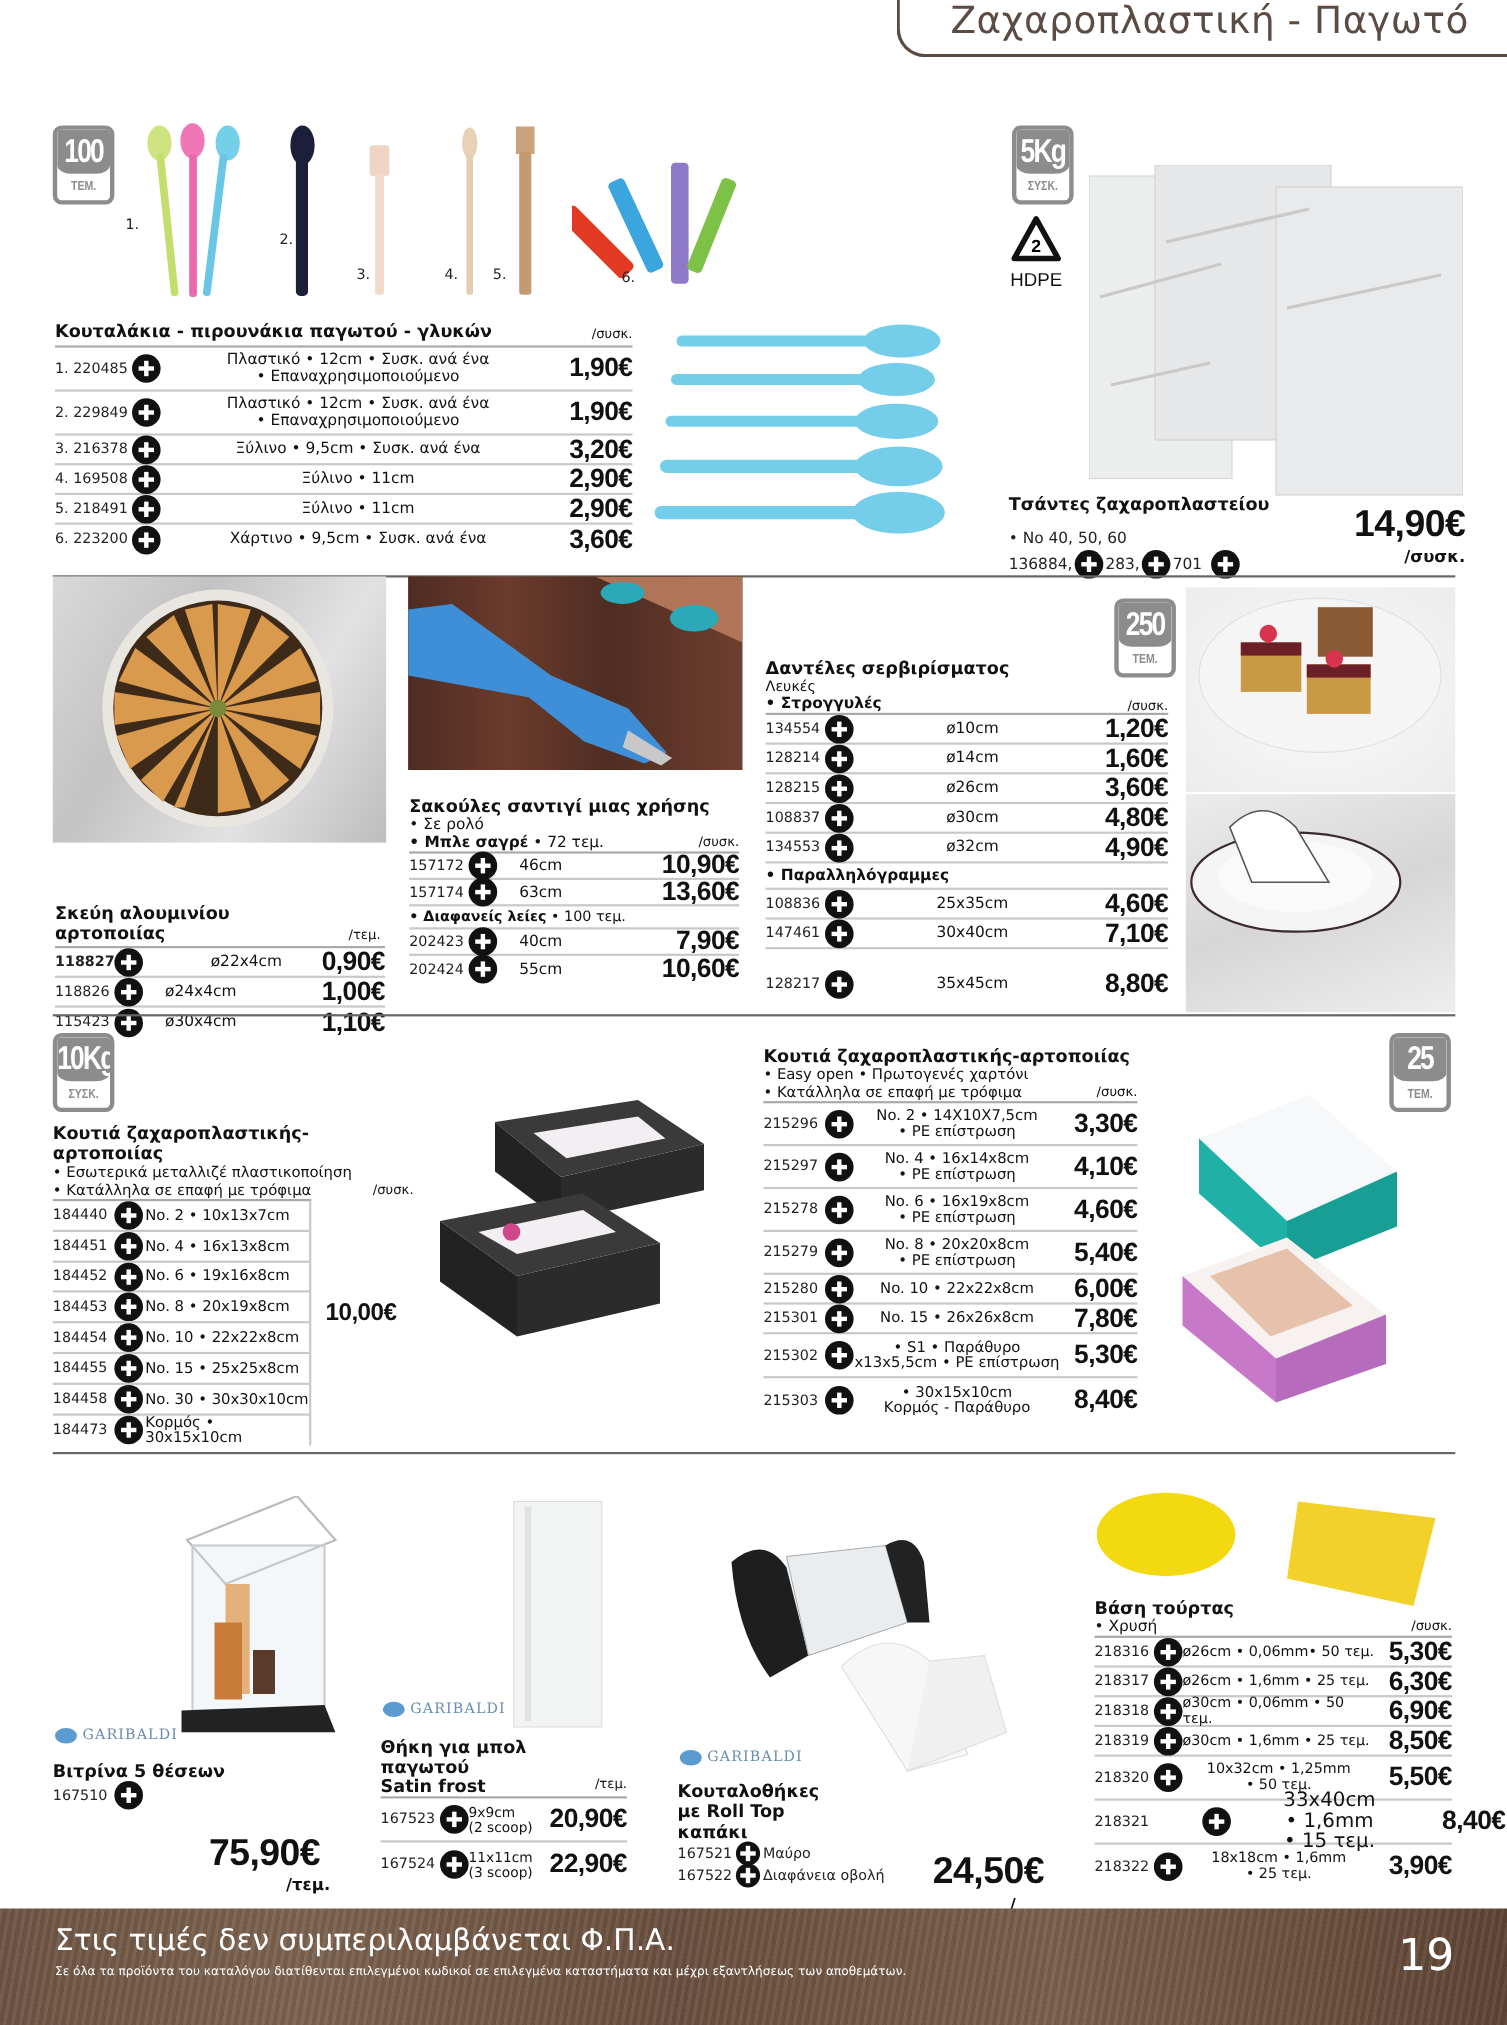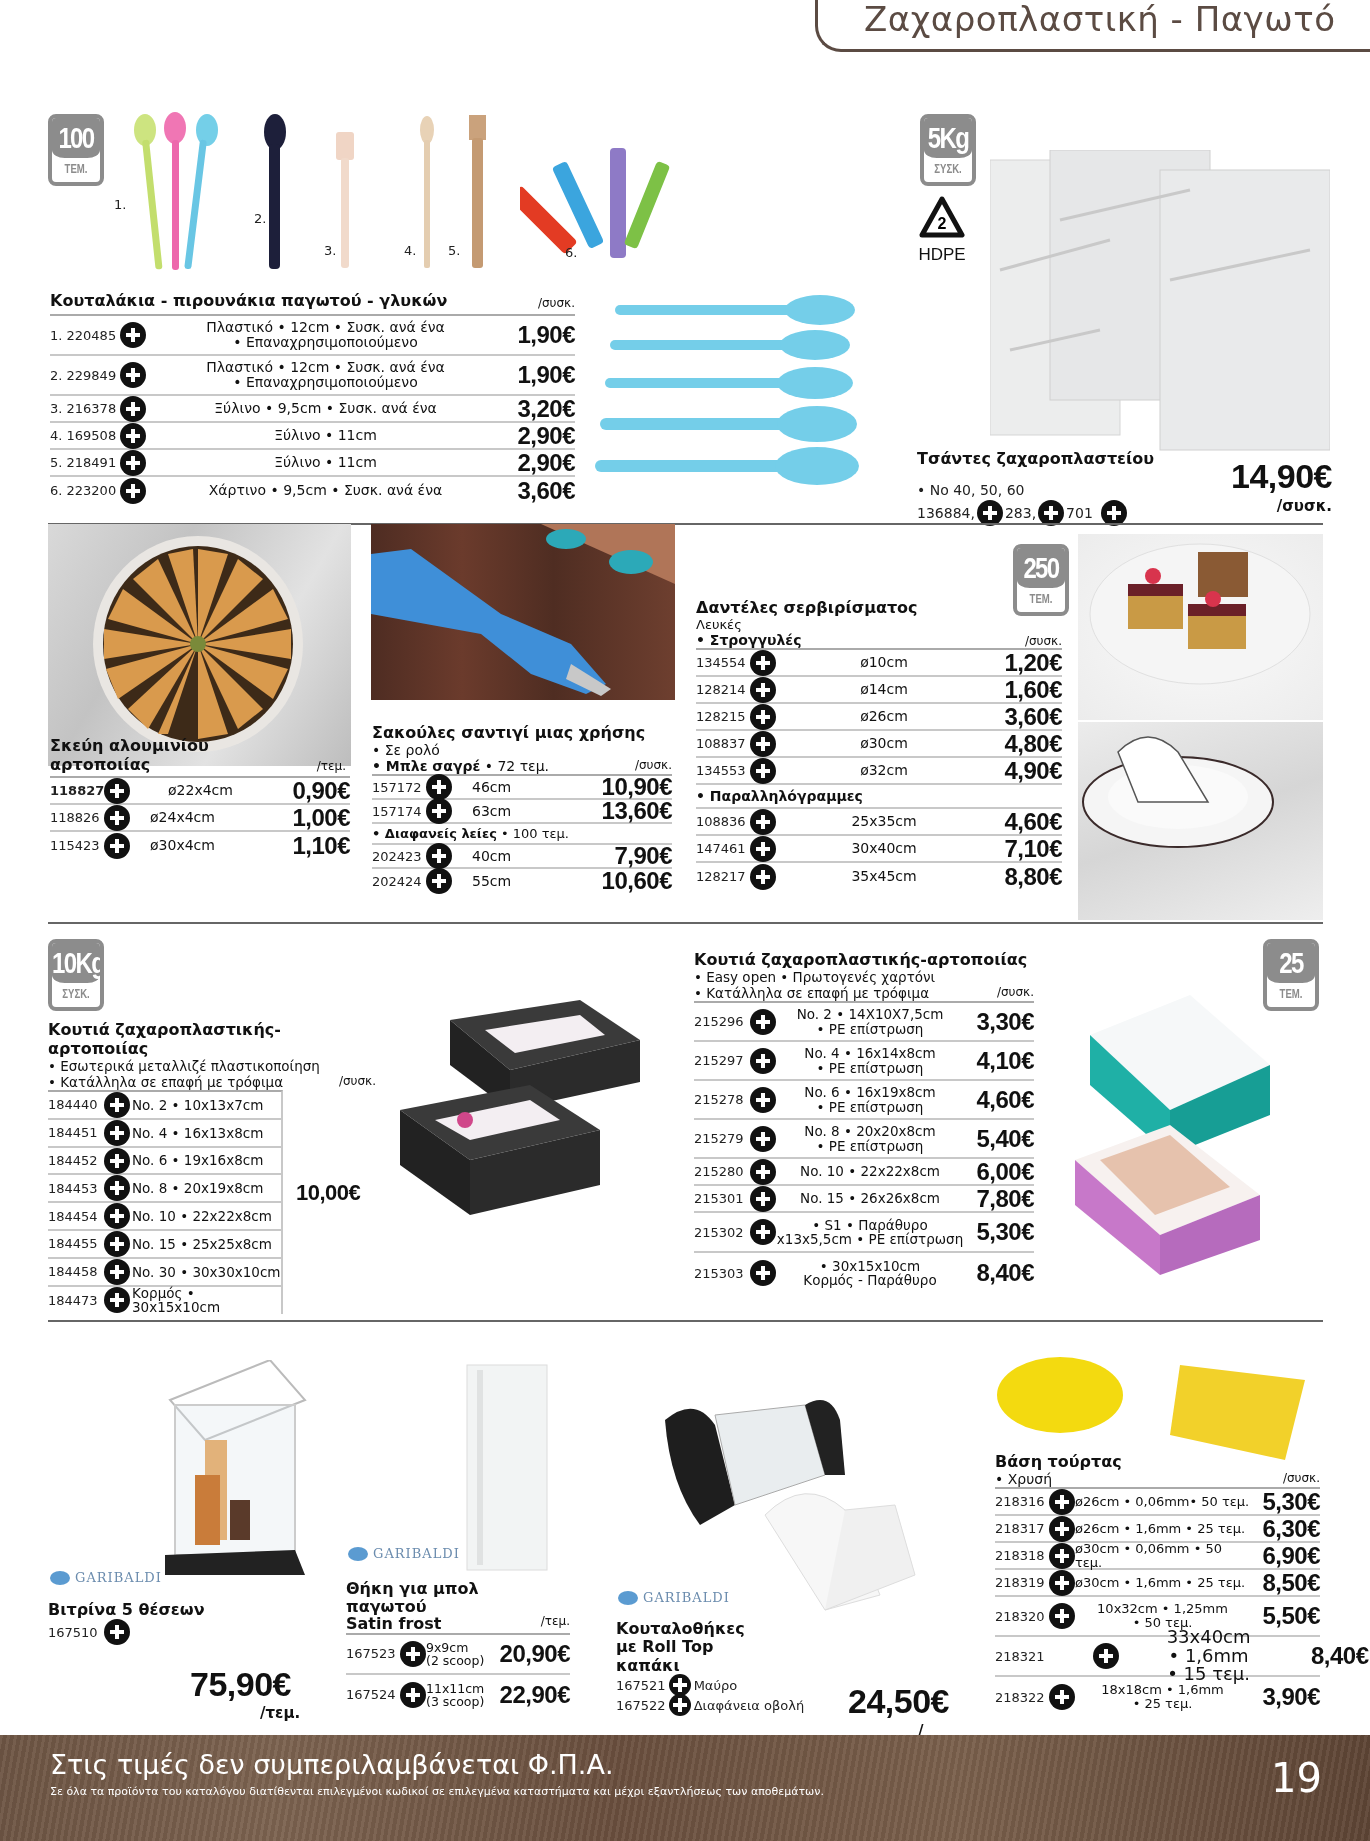--- a/index.html
+++ b/index.html
@@ -211,28 +211,28 @@
         <path d="M150 120 L100 205 L80 185 Z"></path>
       <path d="M150 120 L70 175 L58 145 Z"></path>
         <path d="M150 120 L56 135 L56 105 Z"></path>
         <path d="M150 120 L60 95 L75 65 Z"></path>
       <path d="M150 120 L85 55 L110 35 Z"></path>
         <path d="M150 120 L120 30 L145 25 Z"></path>
     </g>
     <circle cx="150" cy="120" r="8" fill="#7a8a3a"></circle>
   </svg>
 </div>
-<div class="abs" style="left:50px;top:736px;width:300px;">
+<div class="abs" style="left:50px;top:820px;width:300px;">
   <div class="title"><span>Σκεύη αλουμινίου</span><br><span>αρτοποιίας</span></div>
   <div class="abs unit" style="right:4px;top:23px;">/τεμ.</div>
   <div class="rows" style="margin-top:2px;">
     <div class="row" style="height:27px;">
       <span class="code" style="width:54px;font-weight:bold;">118827</span>
       <span class="plus"></span>
-      <span class="desc" style="text-align:left;padding-left:38px;">ø22x4cm</span>
+      <span class="desc" style="text-align:center;padding-left:38px;">ø22x4cm</span>
       <span class="price">0,90€</span>
     </div>
     <div class="row" style="height:27px;">
       <span class="code" style="width:54px;">118826</span>
       <span class="plus"></span>
       <span class="desc" style="text-align:left;padding-left:20px;">ø24x4cm</span>
       <span class="price">1,00€</span>
     </div>
     <div class="row" style="height:27px;border-bottom:none;">
       <span class="code" style="width:54px;">115423</span>
@@ -337,21 +337,21 @@
       <span class="plus"></span>
       <span class="desc">25x35cm</span>
       <span class="price">4,60€</span>
     </div>
   <div class="row" style="height:27px;">
       <span class="code" style="width:54px;">147461</span>
       <span class="plus"></span>
       <span class="desc">30x40cm</span>
       <span class="price">7,10€</span>
     </div>
-  <div class="row" style="height:27px;border-bottom:none;">
+  <div class="row" style="height:27px;border-bottom:none;margin-top:18px;">
       <span class="code" style="width:54px;">128217</span>
       <span class="plus"></span>
       <span class="desc">35x45cm</span>
       <span class="price">8,80€</span>
     </div>
 </div>
 <div class="abs img" style="left:1078px;top:534px;width:245px;height:186px;background:radial-gradient(ellipse at center,#fafafa,#ececec);">
   <svg width="245" height="186" viewBox="0 0 245 186">
     <ellipse cx="122" cy="80" rx="110" ry="70" fill="#f5f5f5" stroke="#e0e0e0"></ellipse>
     <rect x="50" y="50" width="55" height="45" fill="#c99a45"></rect>

